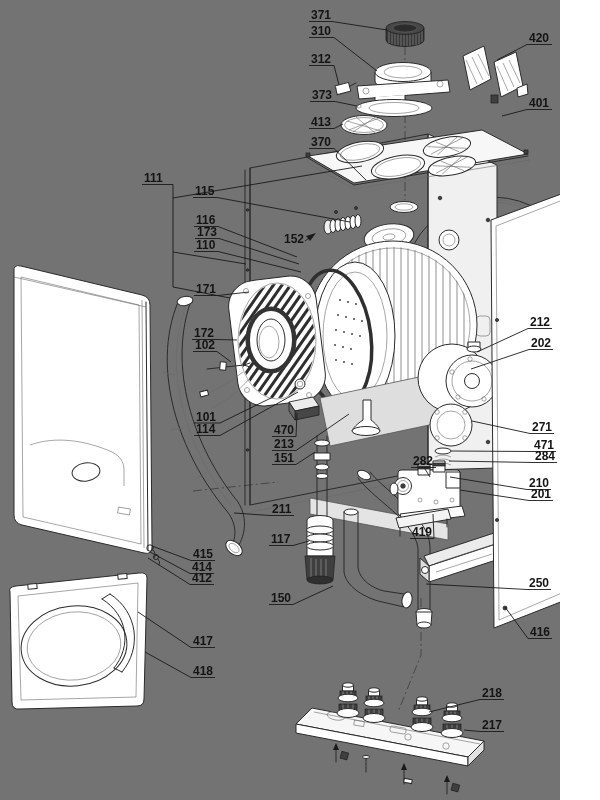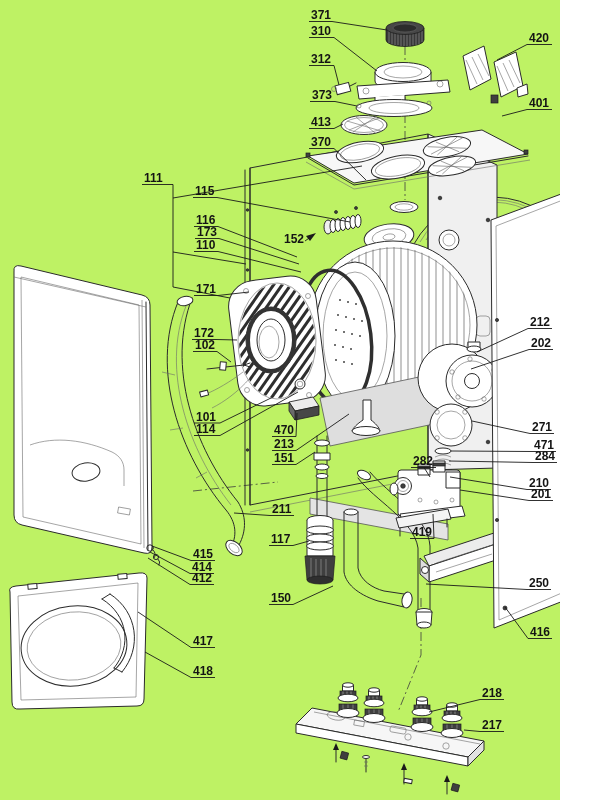--- a/index.html
+++ b/index.html
@@ -1,16 +1,16 @@
 <!DOCTYPE html>
 <html><head>
 <meta charset="utf-8">
 <style>
   html,body{margin:0;padding:0;background:#fff;}
-  .stage{position:relative;width:560px;height:800px;background:#bef264;overflow:hidden;
+  .stage{position:relative;width:560px;height:800px;background:#737373;overflow:hidden;
          font-family:"Liberation Sans",sans-serif;}
   svg{display:block;}
   .ln{fill:none;stroke:#2b2b2b;stroke-width:1;stroke-linecap:round;stroke-linejoin:round}
   .th{fill:none;stroke:#6a6a6a;stroke-width:.6}
   .fw{fill:#fff;stroke:#2b2b2b;stroke-width:1;stroke-linejoin:round}
   .fg{fill:#efefef;stroke:#2b2b2b;stroke-width:1;stroke-linejoin:round}
   .fg2{fill:#dedede;stroke:#555;stroke-width:.8}
   .fd{fill:#3f3f3f;stroke:#1e1e1e;stroke-width:.7}
   .cl{fill:none;stroke:#3c3c3c;stroke-width:.8;stroke-dasharray:9 3 2 3}
   .ld{fill:none;stroke:#1a1a1a;stroke-width:.9}

